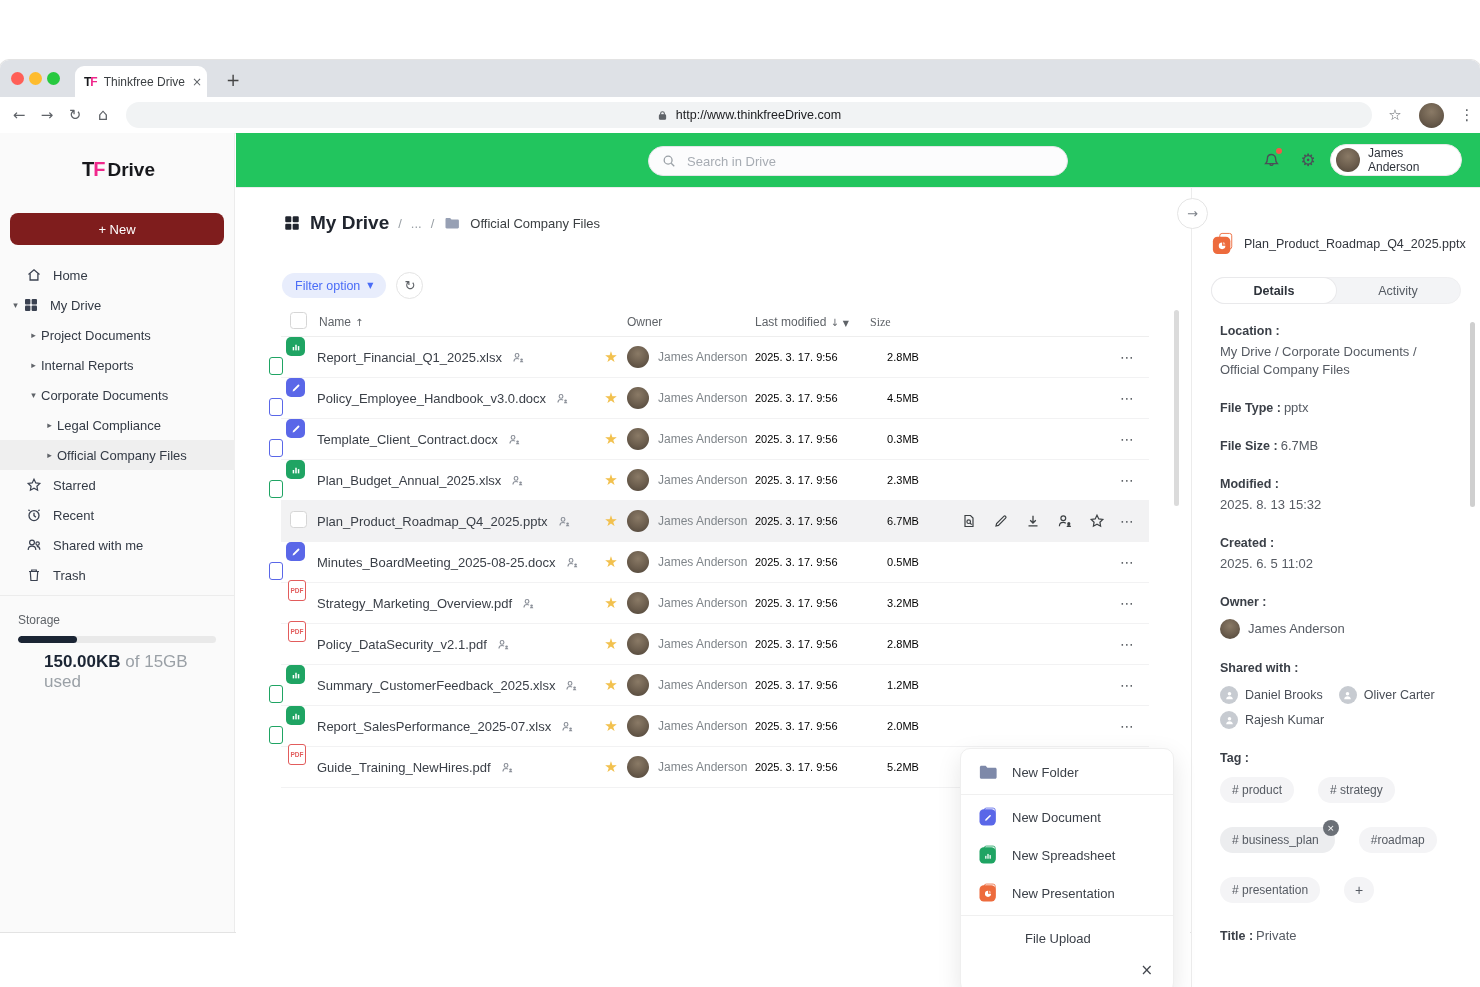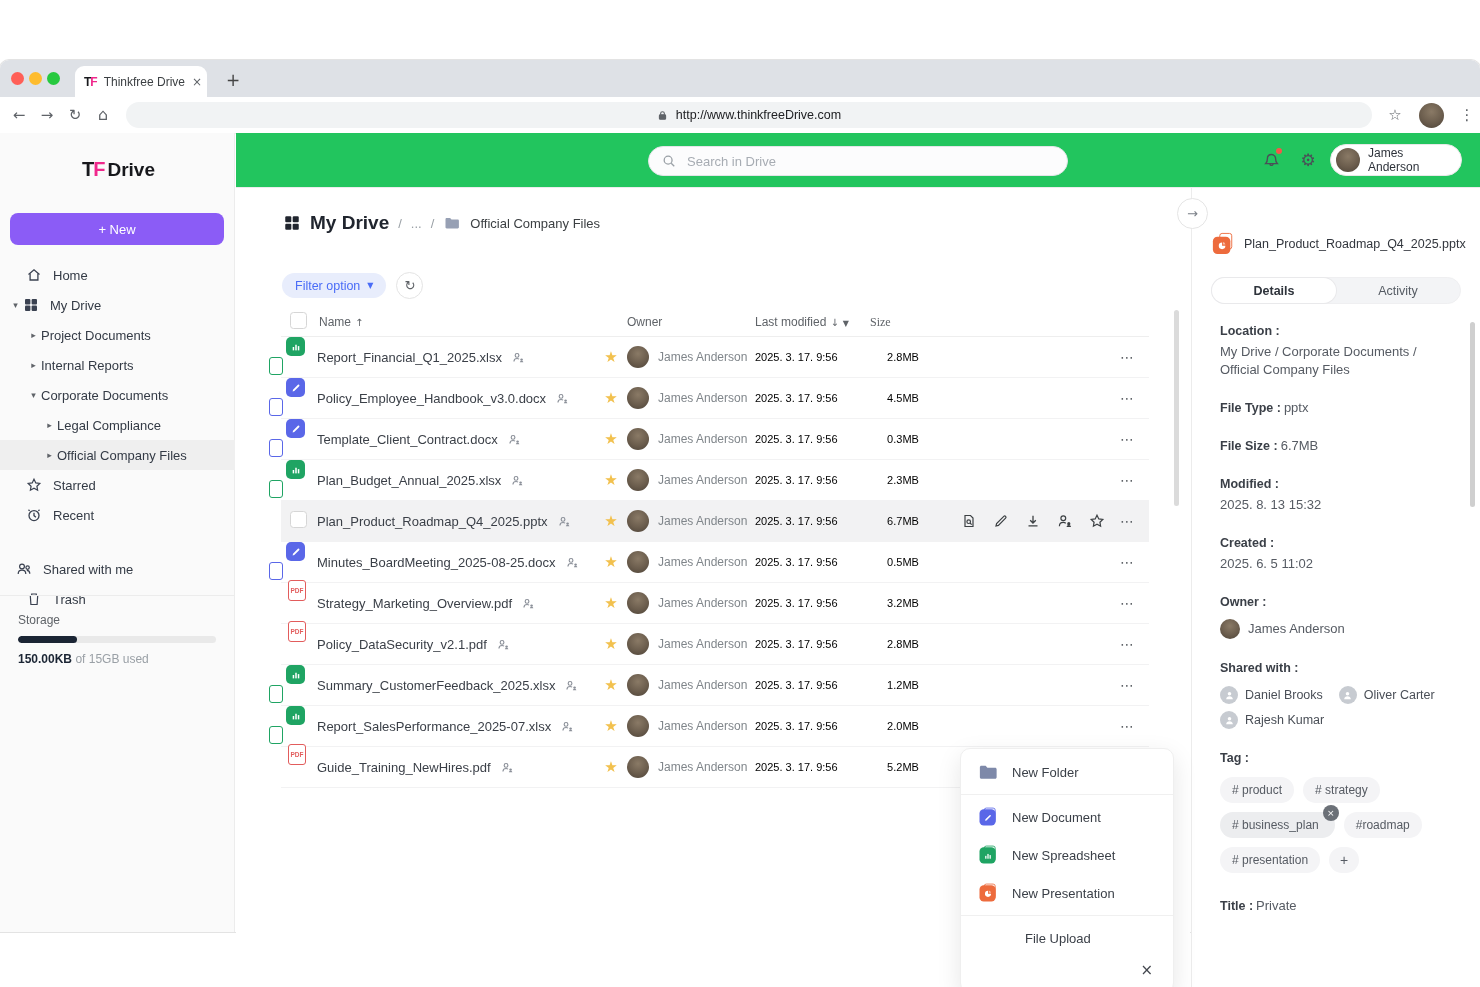--- a/index.html
+++ b/index.html
@@ -24,32 +24,32 @@
   .newtab{position:absolute;left:220px;top:7px;width:26px;height:26px;display:flex;align-items:center;justify-content:center;font-size:17px;color:#444;}
   .toolbar{position:absolute;left:0;top:37px;width:1480px;height:36px;background:#fff;border-bottom:1px solid #E9E9E9;}
   .navic{position:absolute;top:7px;width:22px;height:22px;display:flex;align-items:center;justify-content:center;color:#5F6368;font-size:15px;}
   .urlbar{position:absolute;left:126px;top:5px;width:1246px;height:26px;background:#F1F3F4;border-radius:13px;display:flex;align-items:center;gap:8px;padding:0 12px;box-sizing:border-box;justify-content:center;}
   .urltext{font-size:12.5px;color:#202124;}
   .tb-right{position:absolute;top:5px;height:26px;display:flex;align-items:center;}
 
   
   .sidebar{position:absolute;left:0;top:73px;width:235px;height:799px;background:#FAFAFA;border-right:1px solid #ECECEC;box-sizing:border-box;}
   .logo{position:absolute;left:82px;top:25px;display:flex;align-items:baseline;gap:3px;font-size:19px;font-weight:700;color:#17181C;}
-  .newbtn{position:absolute;left:10px;top:80px;width:214px;height:32px;background:#8b5cf6;color:#fff;border:none;border-radius:8px;font-size:13px;font-family:inherit;display:flex;align-items:center;justify-content:center;cursor:pointer;}
+  .newbtn{position:absolute;left:10px;top:80px;width:214px;height:32px;background:#7f1d1d;color:#fff;border:none;border-radius:8px;font-size:13px;font-family:inherit;display:flex;align-items:center;justify-content:center;cursor:pointer;}
   .nav{position:absolute;left:0;top:127px;width:235px;}
   .nav-item{height:30px;display:flex;align-items:center;font-size:13px;color:#333A45;cursor:pointer;}
   .nav-item.selected{background:#EFEFEF;}
   .nav-caret{width:15px;flex:none;font-size:9px;color:#5F6368;text-align:center;}
   .nav-ic{width:17px;height:17px;flex:none;margin-right:10px;color:#3A4150;}
   .nav-ic svg{width:16px;height:16px;}
   .storage{position:absolute;left:0;top:462px;width:235px;border-top:1px solid #ECECEC;padding:17px 18px 0;box-sizing:border-box;}
   .storage-label{font-size:12px;color:#5F6368;}
   .storage-track{margin-top:9px;width:198px;height:7px;background:#E9E9E9;border-radius:4px;overflow:hidden;}
   .storage-fill{height:100%;background:#1B2534;border-radius:4px;}
-  .storage-text{margin-top:9px;font-size:12px;color:#9AA0A6;}
+  .storage-text{margin-top:9px;font-size:17px;color:#9AA0A6;margin-left:26px;}
   .storage-text b{color:#1B2534;}
 
   
   .appheader{position:absolute;left:236px;top:73px;width:1244px;height:55px;background:#22c55e;border-bottom:1px solid #ECECEC;box-sizing:border-box;}
   .search{position:absolute;left:412px;top:13px;width:420px;height:30px;border:1px solid #E3E5E8;background:#FCFCFD;border-radius:15px;display:flex;align-items:center;gap:9px;padding:0 13px;box-sizing:border-box;}
   .search input{border:none;outline:none;background:transparent;font-size:13px;color:#3C4043;font-family:inherit;width:100%;}
   .search input::placeholder{color:#A7ACB3;}
   .hbtn{position:absolute;top:14px;width:26px;height:26px;display:flex;align-items:center;justify-content:center;color:#4A4F57;}
   .belldot{position:absolute;top:1px;right:2px;width:6px;height:6px;border-radius:50%;background:#F4574A;}
   .profile{position:absolute;left:1094px;top:11px;width:132px;height:32px;background:#fff;border:1px solid #E8E8E8;border-radius:17px;display:flex;align-items:center;gap:8px;padding:0 5px;box-sizing:border-box;}
@@ -113,21 +113,21 @@
   .dp-label{font-weight:700;color:#3A3F47;font-size:12.5px;}
   .dp-sec{margin-bottom:20px;line-height:18px;}
   .dp-inline .dp-label{margin-right:3px;}
   .dp-val{color:#565B63;}
   .ownerrow{display:flex;align-items:center;gap:8px;margin-top:8px;}
   .ownerrow .avatar{width:20px;height:20px;}
   .sharedwrap{display:flex;flex-wrap:wrap;column-gap:16px;row-gap:7px;margin-top:9px;}
   .sharedp{display:flex;align-items:center;gap:7px;font-size:12.5px;color:#4A4F57;}
   .sharedp .avatar{width:18px;height:18px;}
   .sharedp svg{width:11px;height:11px;}
-  .tagwrap{display:flex;flex-wrap:wrap;gap:9px;margin-top:10px;width:250px;}
+  .tagwrap{display:flex;flex-wrap:wrap;gap:24px;margin-top:10px;width:250px;}
   .tagpill{position:relative;height:26px;border-radius:13px;background:#F4F4F6;color:#565B63;font-size:12px;display:flex;align-items:center;padding:0 12px;cursor:pointer;}
   .tagpill.removable{background:#ECEDEF;padding-right:16px;}
   .tagx{position:absolute;top:-7px;right:-4px;width:16px;height:16px;border-radius:50%;background:#6B7077;color:#fff;font-size:9px;display:flex;align-items:center;justify-content:center;cursor:pointer;}
   .tagadd{width:30px;height:26px;border-radius:13px;background:#F4F4F6;color:#565B63;font-size:14px;display:flex;align-items:center;justify-content:center;cursor:pointer;}
 
   
   .newmenu{position:absolute;left:960px;top:688px;width:214px;background:#fff;border:1px solid #EFEFEF;border-radius:10px;box-shadow:0 8px 24px rgba(0,0,0,.10);z-index:5;padding:4px 0;box-sizing:border-box;}
   .nm-item{display:flex;align-items:center;gap:13px;height:38px;padding:0 16px;font-size:13px;color:#3A3F47;cursor:pointer;}
   .nm-item .ficon{width:22px;height:22px;transform:scale(.85);}
   .nm-item.noicon{padding-left:64px;}
@@ -238,21 +238,21 @@
           <div class="nav-item" style="padding-left: 26px;">
             <span class="nav-ic">
               <svg viewBox="0 0 16 16" fill="none" stroke="currentColor" stroke-width="1.3">
                 <circle cx="8" cy="8.6" r="5"></circle>
                 <path d="M8 5.8v2.8l1.9 1.6"></path>
                 <path d="M3.6 3.9L2.5 2.8M12.4 3.9l1.1-1.1"></path>
               </svg>
             </span>
             <span>Recent</span>
           </div>
-          <div class="nav-item" style="padding-left: 16px; margin-top: 24px;">
+          <div class="nav-item" style="padding-left: 26px;">
             <span class="nav-ic">
               <svg viewBox="0 0 16 16" fill="none" stroke="currentColor" stroke-width="1.2">
                 <circle cx="6" cy="5.5" r="2.4"></circle>
                 <path d="M2.2 13c0-2.4 1.9-3.8 3.8-3.8s3.8 1.4 3.8 3.8"></path>
                 <circle cx="11.6" cy="6.6" r="1.7"></circle>
                 <path d="M10.8 9.4c1.8.1 3 1.5 3 3.4"></path>
               </svg>
             </span>
             <span>Shared with me</span>
           </div>

